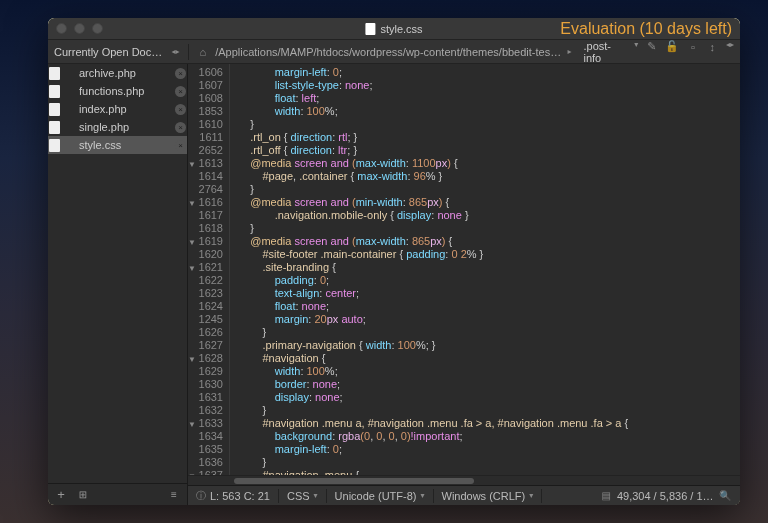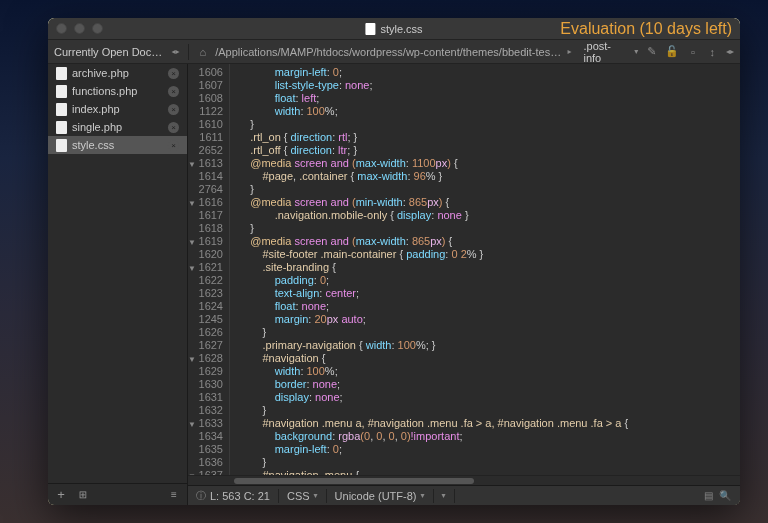--- a/index.html
+++ b/index.html
@@ -8,27 +8,27 @@
 .titlebar{height:22px;background:#383838;display:flex;align-items:center;padding:0 8px;position:relative;border-top-left-radius:6px;border-top-right-radius:6px;border-bottom:1px solid #222}
 .traffic{display:flex;gap:7px}
 .dot{width:11px;height:11px;border-radius:50%;background:#555;border:.5px solid #444}
 .title{position:absolute;left:50%;transform:translateX(-50%);color:#ccc;font-size:12px;display:flex;align-items:center;gap:5px}
 .file-icon{width:10px;height:12px;background:#fff;border-radius:1px;position:relative}
 .eval{margin-left:auto;color:#e8a33c;font-size:16px}
 .toolbar{height:24px;background:#333;display:flex;align-items:center;padding:0 6px;border-bottom:1px solid #222;color:#aaa;font-size:10.5px;gap:6px}
 .tb-label{color:#ccc;white-space:nowrap;overflow:hidden;text-overflow:ellipsis}
 .tb-sep{width:1px;height:16px;background:#222;margin:0 2px}
 .tb-path{flex:0 1 auto;max-width:380px;overflow:hidden;text-overflow:ellipsis;white-space:nowrap}
-.tb-right{margin-left:auto;display:flex;gap:8px;align-items:center}
+.tb-right{margin-left:auto;display:flex;gap:8px;}
 .tb-ico{width:14px;height:14px;display:flex;align-items:center;justify-content:center;opacity:.7;cursor:pointer}
 .post-info{color:#ccc;padding:0 6px}
 .body{flex:1;display:flex;overflow:hidden}
 .sidebar{width:140px;background:#2b2b2b;border-right:1px solid #1a1a1a;display:flex;flex-direction:column}
 .sb-list{flex:1;overflow:hidden}
-.sb-item{height:18px;display:flex;align-items:center;padding:0 8px;gap:5px;color:#ccc;font-size:11px;cursor:pointer}
+.sb-item{height:18px;display:flex;align-items:center;padding:0 1px;gap:19px;color:#ccc;font-size:11px;cursor:pointer}
 .sb-item.active{background:#555}
 .sb-item .ico{width:11px;height:13px;background:#eee;border-radius:1px;flex-shrink:0}
 .sb-item .close{margin-left:auto;width:11px;height:11px;border-radius:50%;background:#555;color:#222;font-size:8px;display:flex;align-items:center;justify-content:center}
 .sb-footer{height:22px;border-top:1px solid #1a1a1a;display:flex;align-items:center;padding:0 6px;gap:8px;color:#999}
 .sb-btn{width:14px;height:14px;display:flex;align-items:center;justify-content:center;cursor:pointer;font-size:13px}
 .editor{flex:1;display:flex;flex-direction:column;overflow:hidden;background:#2b2b2b}
 .code-area{flex:1;display:flex;overflow:hidden;font-family:Menlo,Monaco,Consolas,monospace;font-size:11px;line-height:13px}
 .gutter{width:42px;background:#2b2b2b;text-align:right;padding:2px 6px 2px 2px;color:#888;user-select:none;border-right:1px solid #3a3a3a}
 .gutter .ln{height:13px;position:relative}
 .fold{position:absolute;left:-2px;top:1px;color:#888;font-size:8px}
@@ -121,21 +121,21 @@
         <span class="sb-btn" style="margin-left:auto;font-size:10px">≡</span>
       </div>
     </div>
 
     <div class="editor">
       <div class="code-area">
         <div class="gutter" id="gutter">
             <div class="ln">1606</div>
             <div class="ln">1607</div>
             <div class="ln">1608</div>
-            <div class="ln">1122</div>
+            <div class="ln">1853</div>
             <div class="ln">1610</div>
             <div class="ln">1611</div>
             <div class="ln">2652</div>
             <div class="ln">1613<span class="fold">▼</span></div>
             <div class="ln">1614</div>
             <div class="ln">2764</div>
             <div class="ln">1616<span class="fold">▼</span></div>
             <div class="ln">1617</div>
             <div class="ln">1618</div>
             <div class="ln">1619<span class="fold">▼</span></div>
@@ -166,22 +166,24 @@
       <div class="status">
         <span class="st-ico">ⓘ</span>
         <span>L: 563 C: 21</span>
         <span class="st-sep"></span>
         <span>CSS</span>
         <span class="arrows">▾</span>
         <span class="st-sep"></span>
         <span>Unicode (UTF-8)</span>
         <span class="arrows">▾</span>
         <span class="st-sep"></span>
+        <span>Windows (CRLF)</span>
         <span class="arrows">▾</span>
         <span class="st-sep"></span>
         <div class="st-right">
           <span class="st-ico">▤</span>
+          <span>49,304 / 5,836 / 1…</span>
           <span class="st-ico">🔍</span>
         </div>
       </div>
     </div>
   </div>
 </div>
 
 </body></html>

